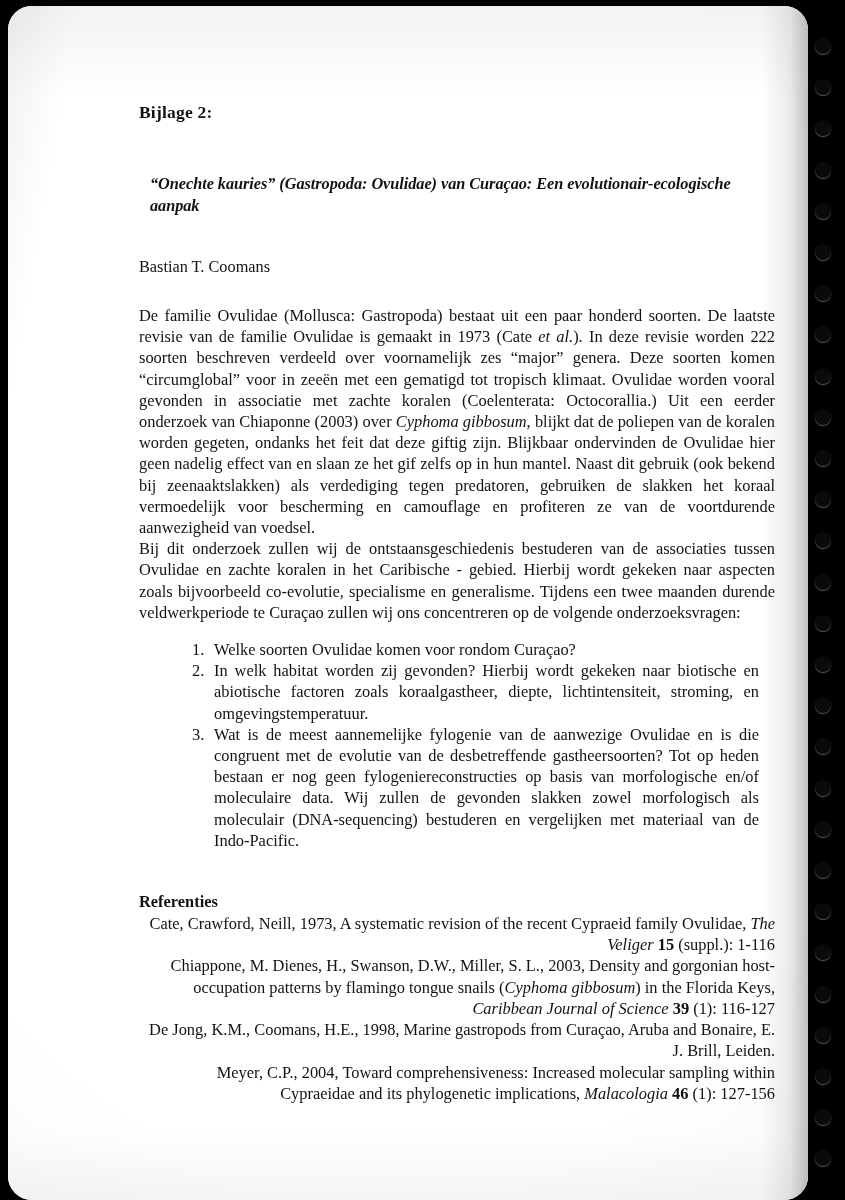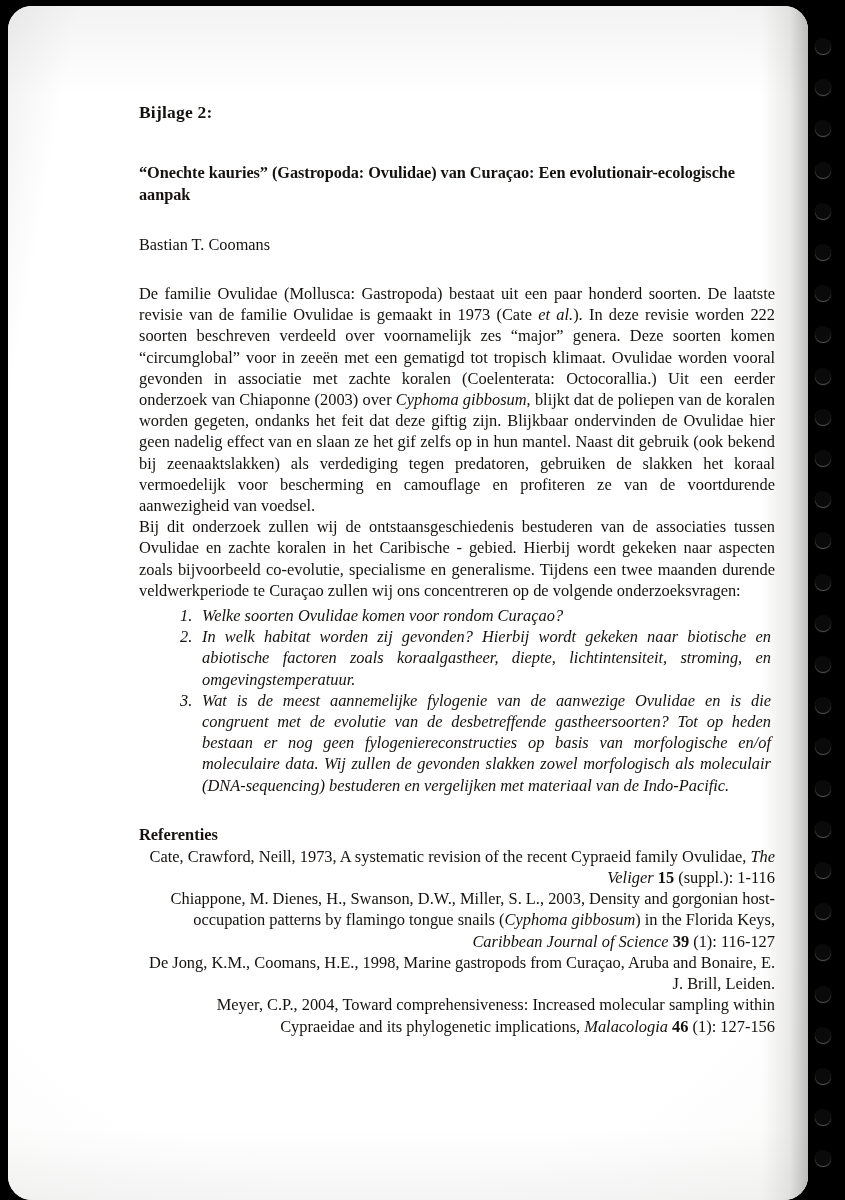--- a/index.html
+++ b/index.html
@@ -81,47 +81,47 @@
     font-size: 17.5px;
     letter-spacing: 0.2px;
     margin: 0;
     padding-top: 96px;
   }
 
   .doc-title {
     font-weight: bold;
     font-size: 16.3px;
     line-height: 21.5px;
-    margin: 0;
+    margin: 11px;
     padding-top: 39px;
     letter-spacing: -0.05px;
+    font-style: italic;
   }
 
   .author {
     font-size: 16.3px;
     margin: 0;
     padding-top: 30px;
   }
 
   p.body {
     font-size: 16.4px;
     line-height: 21.2px;
     text-align: justify;
     text-justify: inter-word;
     margin: 0;
     hyphens: none;
   }
   p.first-body { padding-top: 28px; }
 
   ol.questions {
-    margin: 4px;
+    margin: 16px;
     padding: 0 0 0 0;
     list-style: none;
     counter-reset: q;
-    font-style: italic;
   }
   ol.questions > li {
     counter-increment: q;
     position: relative;
     padding-left: 59px;
     font-size: 16.4px;
     line-height: 21.2px;
     text-align: justify;
     text-justify: inter-word;
   }

